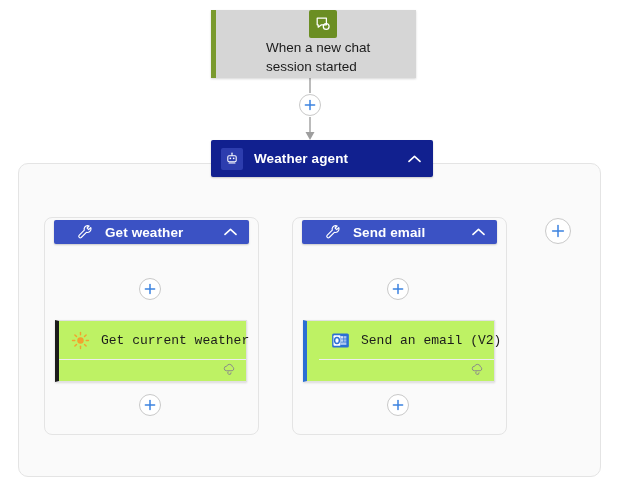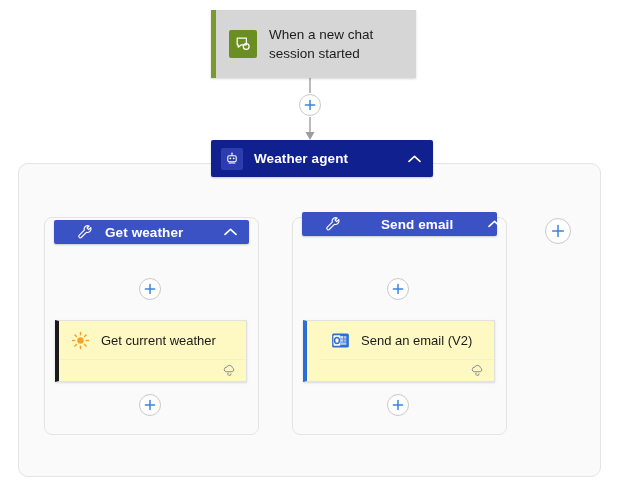--- a/index.html
+++ b/index.html
@@ -55,20 +55,21 @@
     top: 10px;
     width: 205px;
     height: 68px;
     box-sizing: border-box;
     background: #d6d6d6;
     border-left: 5px solid #7a9a2e;
     display: flex;
     align-items: center;
     padding-left: 13px;
     box-shadow: 0 1px 2px rgba(0,0,0,0.16);
+    flex-direction: column;
   }
   .trigger-icon {
     width: 28px;
     height: 28px;
     background: #6b8e23;
     border-radius: 2px;
     flex: 0 0 auto;
     display: flex;
     align-items: center;
     justify-content: center;
@@ -99,21 +100,21 @@
     background: #11208f;
     padding-left: 10px;
   }
   .tool-header {
     width: 195px;
     height: 24px;
     background: #3b52c4;
     padding-left: 22px;
   }
   .tool-header.left  { left: 54px;  top: 220px; }
-  .tool-header.right { left: 302px; top: 212px; gap: 28px; }
+  .tool-header.right { left: 302px; top: 220px; }
 
   .agent-icon-tile {
     width: 22px;
     height: 22px;
     background: #2d3dae;
     border-radius: 2px;
     display: flex;
     align-items: center;
     justify-content: center;
     flex: 0 0 auto;
@@ -144,23 +145,24 @@
     flex: 0 0 auto;
     cursor: pointer;
   }
 
   
   .action-card {
     position: absolute;
     box-sizing: border-box;
     width: 192px;
     height: 62px;
-    background: #fef9c3;
+    background: #bef264;
     border: 1px solid #e1e1e1;
     box-shadow: 0 1px 2px rgba(0,0,0,0.13);
+    font-family: Liberation Mono, monospace;
   }
   .action-card.left  { left: 55px;  top: 320px; border-left: 4px solid #1b1b1b; }
   .action-card.right { left: 303px; top: 320px; border-left: 4px solid #2b6fd4; padding-left: 12px; }
 
   .action-title-row {
     height: 38px;
     display: flex;
     align-items: center;
     padding-left: 11px;
     border-bottom: 1px solid #ededed;

